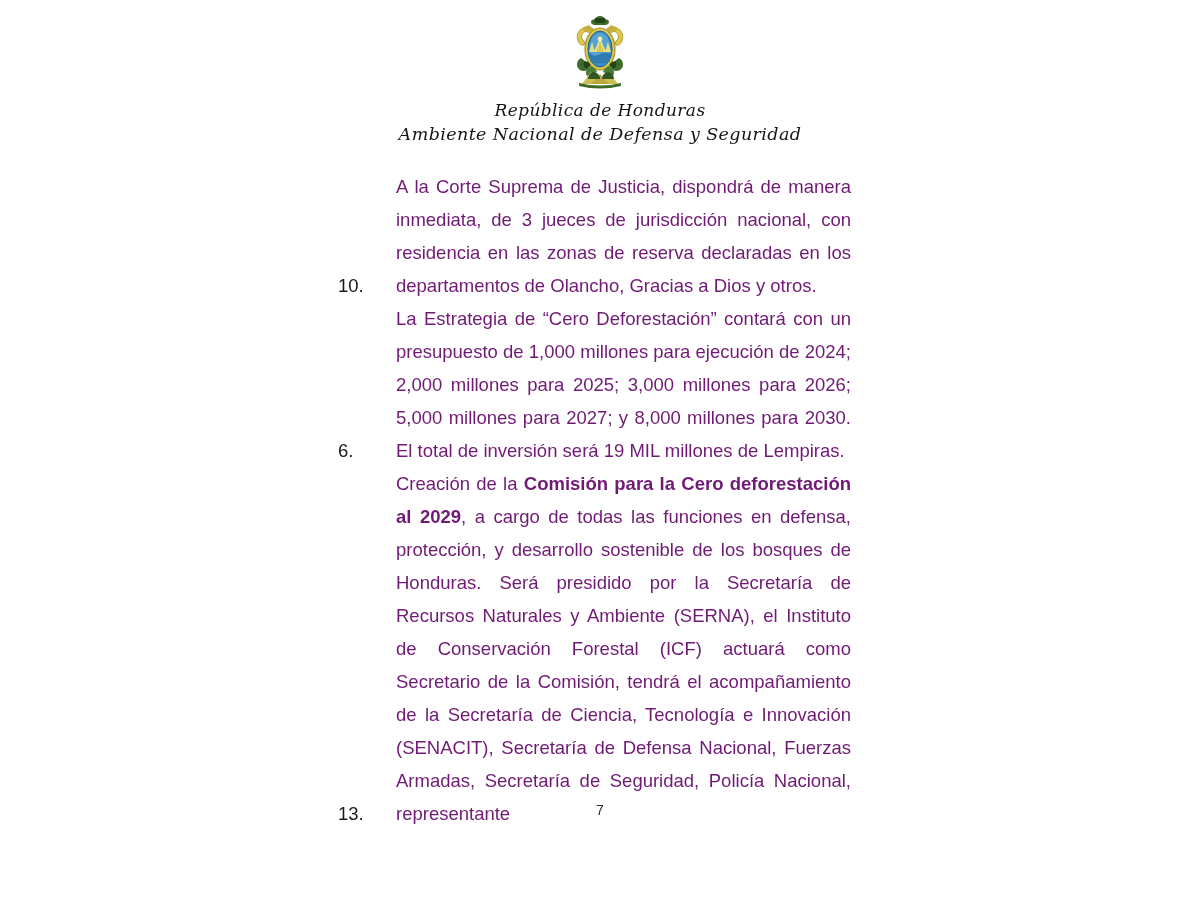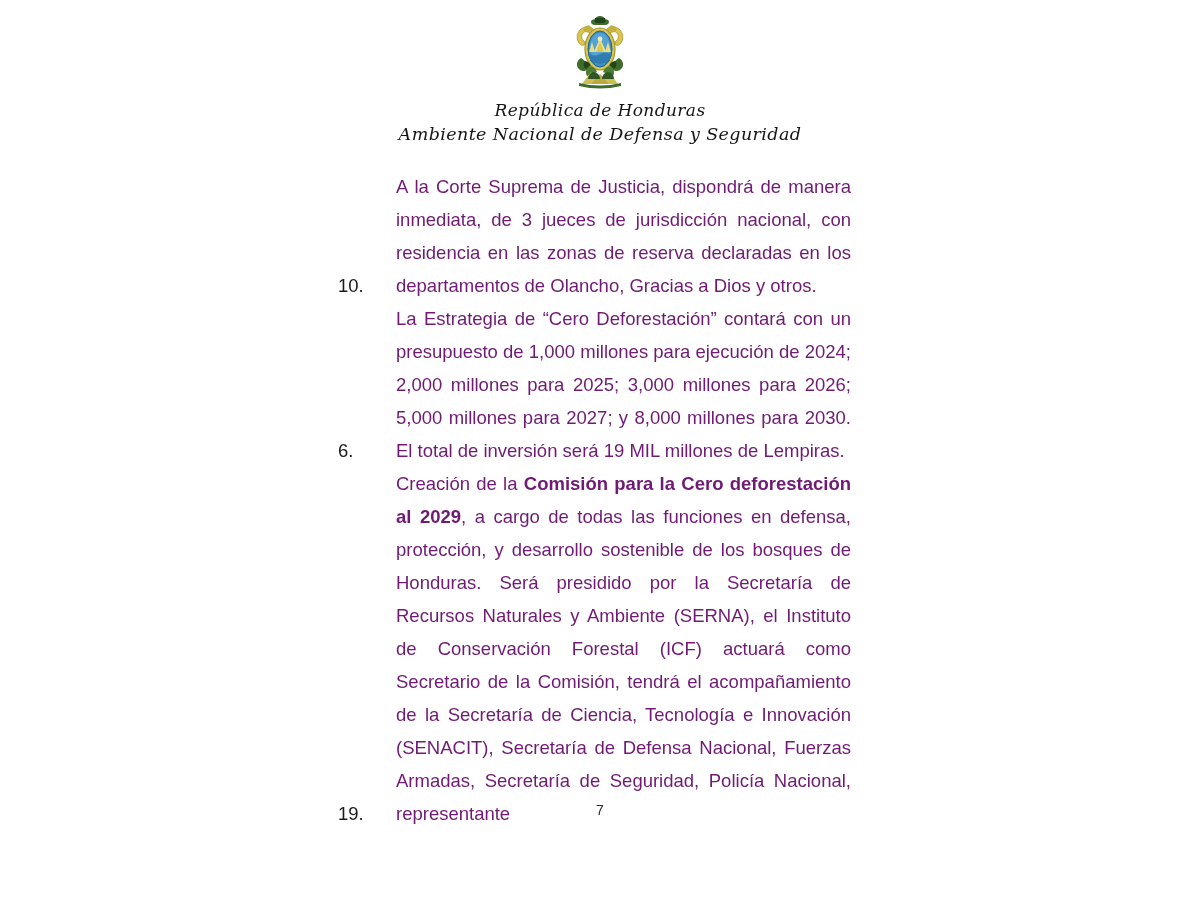--- a/index.html
+++ b/index.html
@@ -162,21 +162,21 @@
       <div class="clause-text"><span>A la Corte Suprema de Justicia, dispondrá de manera inmediata, de 3 jueces de jurisdicción nacional, con residencia en las zonas de reserva declaradas en los departamentos de Olancho, Gracias a Dios y otros.</span></div>
     </div>
 
 
     <div class="clause">
       <div class="clause-num">6.</div>
       <div class="clause-text"><span>La Estrategia de “Cero Deforestación” contará con un presupuesto de 1,000 millones para ejecución de 2024; 2,000 millones para 2025; 3,000 millones para 2026; 5,000 millones para 2027; y 8,000 millones para 2030. El total de inversión será 19 MIL millones de Lempiras.</span></div>
     </div>
 
     <div class="clause">
-      <div class="clause-num">19.</div>
+      <div class="clause-num">13.</div>
       <div class="clause-text"><span>Creación de la </span><b>Comisión para la Cero deforestación al 2029</b><span>, a cargo de todas las funciones en defensa, protección, y desarrollo sostenible de los bosques de Honduras. Será presidido por la Secretaría de Recursos Naturales y Ambiente (SERNA), el Instituto de Conservación Forestal (ICF) actuará como Secretario de la Comisión, tendrá el acompañamiento de la Secretaría de Ciencia, Tecnología e Innovación (SENACIT), Secretaría de Defensa Nacional, Fuerzas Armadas, Secretaría de Seguridad, Policía Nacional, representante</span></div>
     </div>
 
   </div>
 
   <div class="page-number">7</div>
 
 </div>
 
 </body></html>

